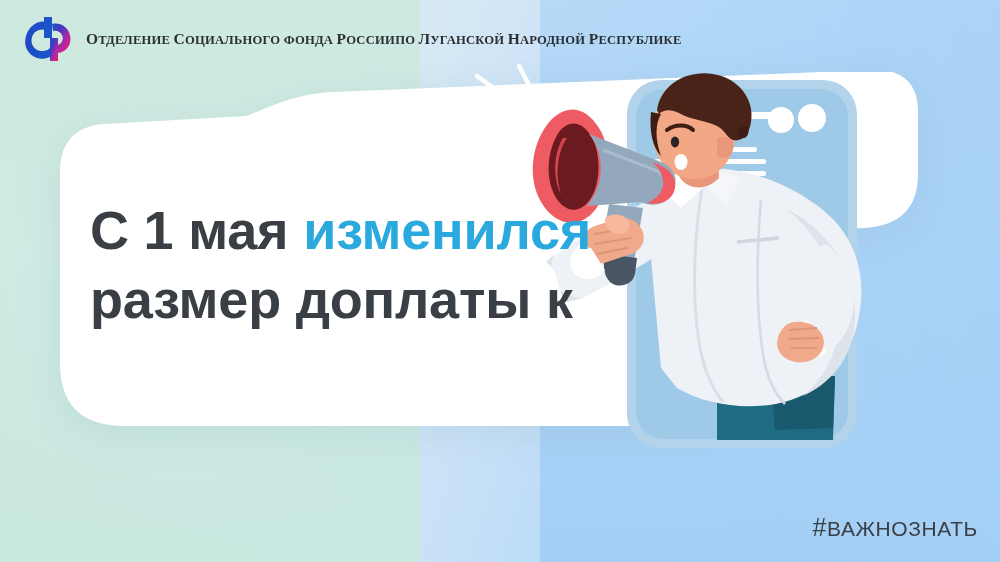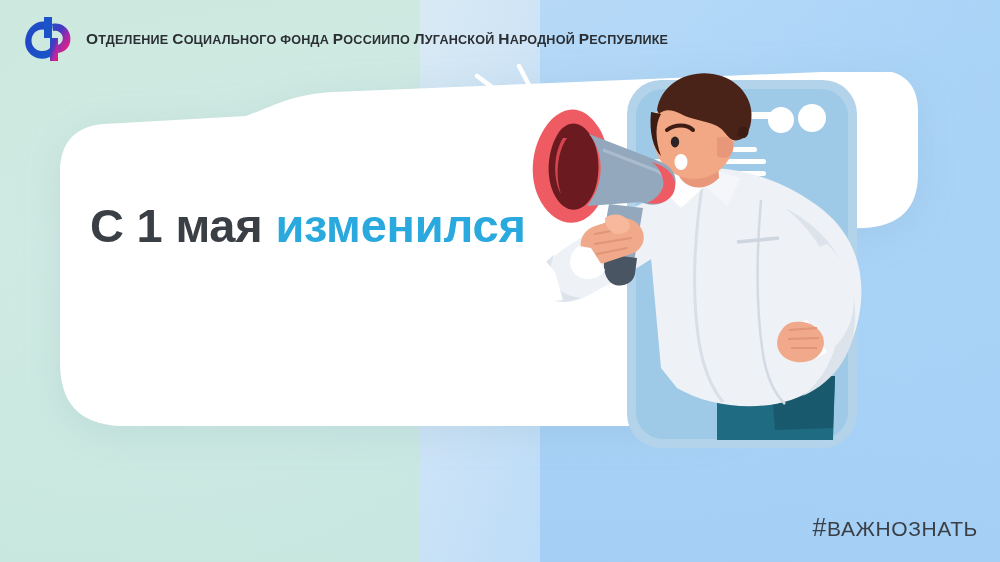--- a/index.html
+++ b/index.html
@@ -59,35 +59,36 @@
     align-items: center;
     gap: 12px;
     z-index: 30;
   }
   .brand-mark { width: 52px; height: 50px; flex: none; }
   .brand-text {
     color: #2b2f33;
     font-weight: bold;
     line-height: 1.18;
     letter-spacing: .2px;
+    font-family: Liberation Serif, serif;
   }
   .brand-line { white-space: nowrap; font-size: 0; }
   
   .brand-line .cap  { font-size: 15.5px; text-transform: uppercase; }
   .brand-line .rest { font-size: 12.6px; text-transform: uppercase; }
   .brand-line .sp   { font-size: 13px; }
 
   
   .headline {
     position: absolute;
     left: 90px;
     top: 196px;
     width: 560px;
     z-index: 25;
-    font-size: 47px;
+    font-size: 54px;
     font-weight: bold;
     line-height: 1.28;
     color: #3a3f45;
     letter-spacing: -0.2px;
   }
   .headline .hl { color: #29a9dd; }
   .headline .ln { display: block; white-space: nowrap; }
 
   
   .hashtag {
@@ -347,19 +348,22 @@
       <span class="brand-line">
         <span class="rest">по</span><span class="sp"> </span><span class="cap">Л</span><span class="rest">уганской</span><span class="sp"> </span><span class="cap">Н</span><span class="rest">ародной</span><span class="sp"> </span><span class="cap">Р</span><span class="rest">еспублике</span>
       </span>
     </span>
   </div>
 
   <div class="headline">
     <span class="ln">
       <span>С 1 мая </span><span class="hl">изменился</span>
     </span>
+    <span class="ln">
+      <span>размер доплаты к</span>
+    </span>
   </div>
 
   <div class="hashtag">
     <span class="hsym">#</span><span class="hword">ВАЖНОЗНАТЬ</span>
   </div>
 
 </div>
 
 </body></html>

